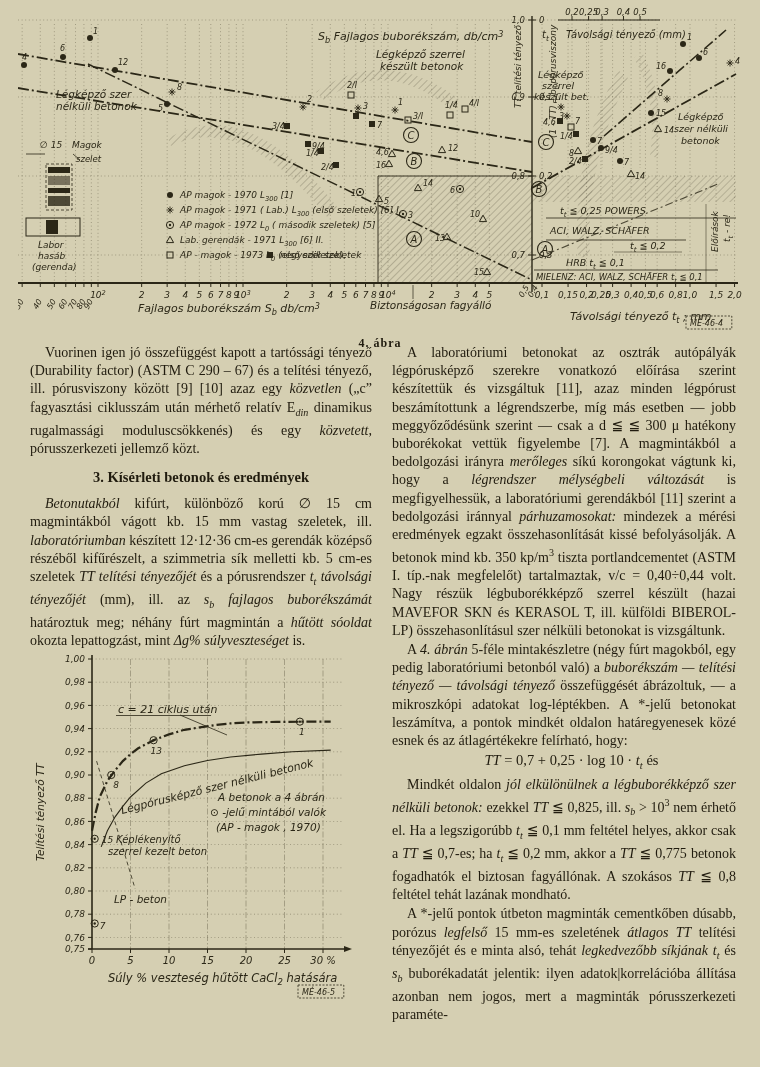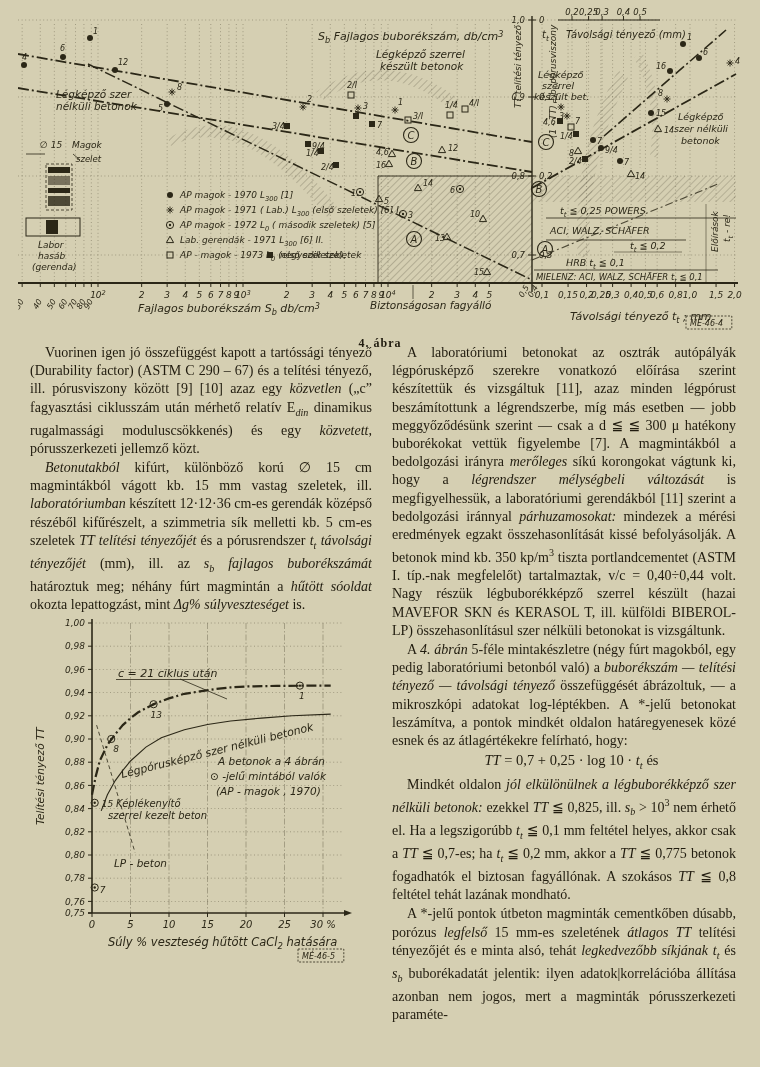--- a/index.html
+++ b/index.html
@@ -425,20 +425,21 @@
         <g>
           <rect x="668" y="308" width="45.800000000000004" height="13" fill="none" stroke="#2b2717" stroke-width="0.8" stroke-dasharray="2,1.5"></rect>
           <text x="672" y="318" font-size="8" font-style="italic"><tspan>MÉ-46-4</tspan></text>
         </g>
       </svg>
   </div>
   <div id="caption4">4. ábra</div>
 
   <div class="col" id="colL">
     <p><span>Vuorinen igen jó összefüggést kapott a tartóssági tényező (Durability factor) (ASTM C 290 – 67) és a telítési tényező, ill. pórusviszony között [9] [10] azaz egy </span><span class="it">közvetlen</span><span> („c” fagyasztási ciklusszám után mérhető relatív E</span><sub class="it">din</sub><span> dinamikus rugalmassági moduluscsökkenés) és egy </span><span class="it">közvetett</span><span>, pórusszerkezeti jellemző közt.</span></p>
+    <h3>3. Kísérleti betonok és eredmények</h3>
     <p><span class="it">Betonutakból</span><span> kifúrt, különböző korú ∅ 15 cm magmintákból vágott kb. 15 mm vastag szeletek, ill. </span><span class="it">laboratóriumban</span><span> készített 12·12·36 cm-es gerendák középső részéből kifűrészelt, a szimmetria sík melletti kb. 5 cm-es szeletek </span><span class="it">TT telítési tényezőjét</span><span> és a pórusrendszer </span><span class="it">t</span><sub class="it">t</sub><span class="it"> távolsági tényezőjét</span><span> (mm), ill. az </span><span class="it">s</span><sub class="it">b</sub><span class="it"> fajlagos buborékszámát</span><span> határoztuk meg; néhány fúrt magmintán a </span><span class="it">hűtött sóoldat</span><span> okozta lepattogzást, mint </span><span class="it">Δg% súlyveszteséget</span><span> is.</span></p>
     <div class="figwrap">
       <svg id="fig5" viewBox="0 0 342 350" width="342" height="350">
           <g>
             <line x1="62" y1="8" x2="312" y2="8" stroke="#6e6852" stroke-width="0.6" stroke-dasharray="1,2.6" opacity="0.9"></line>
             <line x1="62" y1="31.20000000000002" x2="312" y2="31.20000000000002" stroke="#6e6852" stroke-width="0.6" stroke-dasharray="1,2.6" opacity="0.9"></line>
             <line x1="62" y1="54.40000000000004" x2="312" y2="54.40000000000004" stroke="#6e6852" stroke-width="0.6" stroke-dasharray="1,2.6" opacity="0.9"></line>
             <line x1="62" y1="77.60000000000007" x2="312" y2="77.60000000000007" stroke="#6e6852" stroke-width="0.6" stroke-dasharray="1,2.6" opacity="0.9"></line>
             <line x1="62" y1="100.79999999999995" x2="312" y2="100.79999999999995" stroke="#6e6852" stroke-width="0.6" stroke-dasharray="1,2.6" opacity="0.9"></line>
             <line x1="62" y1="123.99999999999997" x2="312" y2="123.99999999999997" stroke="#6e6852" stroke-width="0.6" stroke-dasharray="1,2.6" opacity="0.9"></line>

